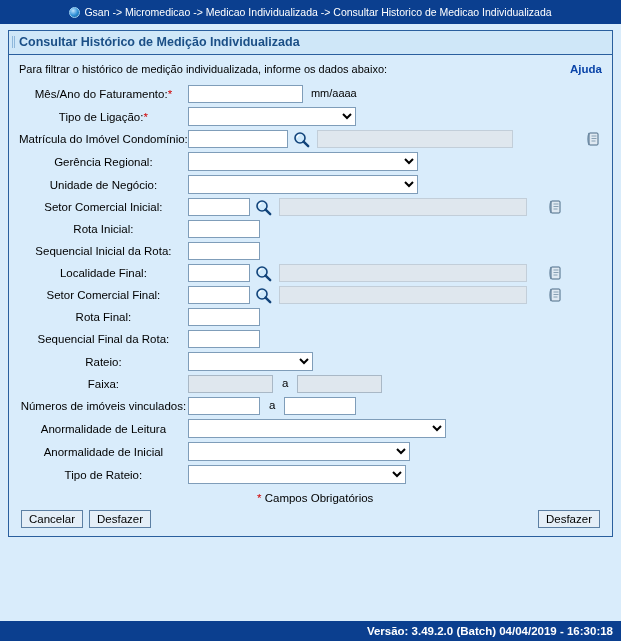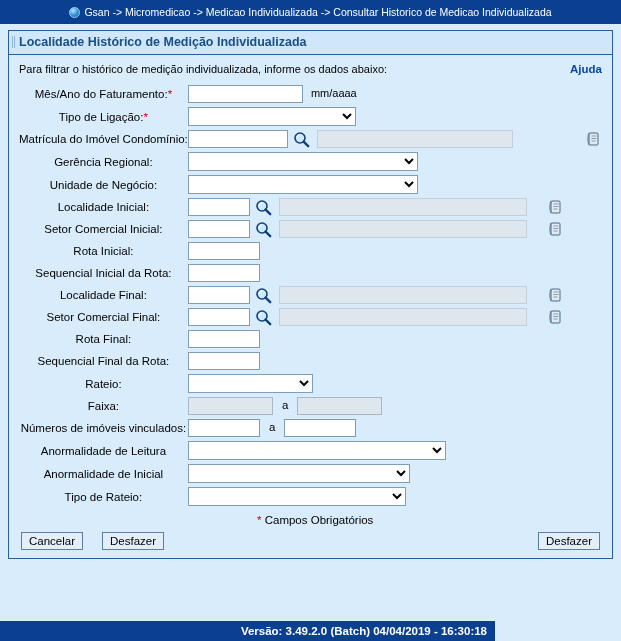--- a/index.html
+++ b/index.html
@@ -120,47 +120,47 @@
   }
   .btn {
     font-family: "Liberation Sans", sans-serif;
     font-size: 11.5px;
     background: #e4eef7;
     border: 1px solid #5c7fa3;
     padding: 2px 7px;
     cursor: pointer;
     color: #000;
   }
-  .btn-left { display: flex; gap: 19px; }
+  .btn-left { display: flex; gap: 6px; }
   
   .footer {
     position: absolute;
     left: 0; bottom: 0;
-    width: 495px; height: 20px;
+    width: 621px; height: 20px;
     background: #0b3f8f;
     color: #ffffff;
     font-size: 11.5px;
     font-weight: bold;
     display: flex; align-items: center; justify-content: flex-end;
     padding-right: 8px;
   }
 </style>
 </head>
 <body>
 
 <div class="breadcrumb-bar">
   <span class="globe"></span>
   <span>Gsan -&gt; Micromedicao -&gt; Medicao Individualizada -&gt; Consultar Historico de Medicao Individualizada</span>
 </div>
 
 <div class="panel">
 
   <div class="panel-title">
     <span class="grip"></span>
-    <span>Localidade Histórico de Medição Individualizada</span>
+    <span>Consultar Histórico de Medição Individualizada</span>
   </div>
 
   <div class="panel-body">
 
     <div class="intro-row">
       <span class="intro-text">Para filtrar o histórico de medição individualizada, informe os dados abaixo:</span>
       <a class="help-link" href="#">Ajuda</a>
     </div>
 
     <table class="form">
@@ -220,43 +220,20 @@
 
       <tr>
         <td class="label">
           <span>Unidade de Negócio:</span>
         </td>
         <td class="fields">
           <select class="sel" style="width:230px"><option></option></select>
         </td>
       </tr>
 
-      <tr>
-        <td class="label">
-          <span>Localidade Inicial:</span>
-        </td>
-        <td class="fields">
-          <input class="txt" style="width: 62px;" value="">
-          <span class="mag">
-            <svg width="17" height="17" viewBox="0 0 17 17">
-              <circle cx="7" cy="7" r="5" fill="#cfe9fb" stroke="#11437a" stroke-width="1.6"></circle>
-              <path d="M10.6 10.6 L15.2 15.2" stroke="#11437a" stroke-width="2.4" stroke-linecap="round"></path>
-              <path d="M4 6.5 A3.3 3.3 0 0 1 6.5 4" stroke="#ffffff" stroke-width="1.2" fill="none"></path>
-            </svg>
-          </span>
-          <span class="readonly-box" style="width:248px"></span>
-          <span class="book" style="margin-left:18px">
-            <svg width="16" height="16" viewBox="0 0 16 16">
-              <rect x="3" y="2" width="9" height="12" rx="1" fill="#dfe9f2" stroke="#4a6a86" stroke-width="1"></rect>
-              <path d="M3 2 q-2 6 0 12" fill="none" stroke="#6d8aa3" stroke-width="1.4"></path>
-              <path d="M5.5 5h5M5.5 7.5h5M5.5 10h4" stroke="#7e97ad" stroke-width="0.9"></path>
-            </svg>
-          </span>
-        </td>
-      </tr>
 
       <tr>
         <td class="label">
           <span>Setor Comercial Inicial:</span>
         </td>
         <td class="fields">
           <input class="txt" style="width: 62px;" value="">
           <span class="mag">
             <svg width="17" height="17" viewBox="0 0 17 17">
               <circle cx="7" cy="7" r="5" fill="#cfe9fb" stroke="#11437a" stroke-width="1.6"></circle>

